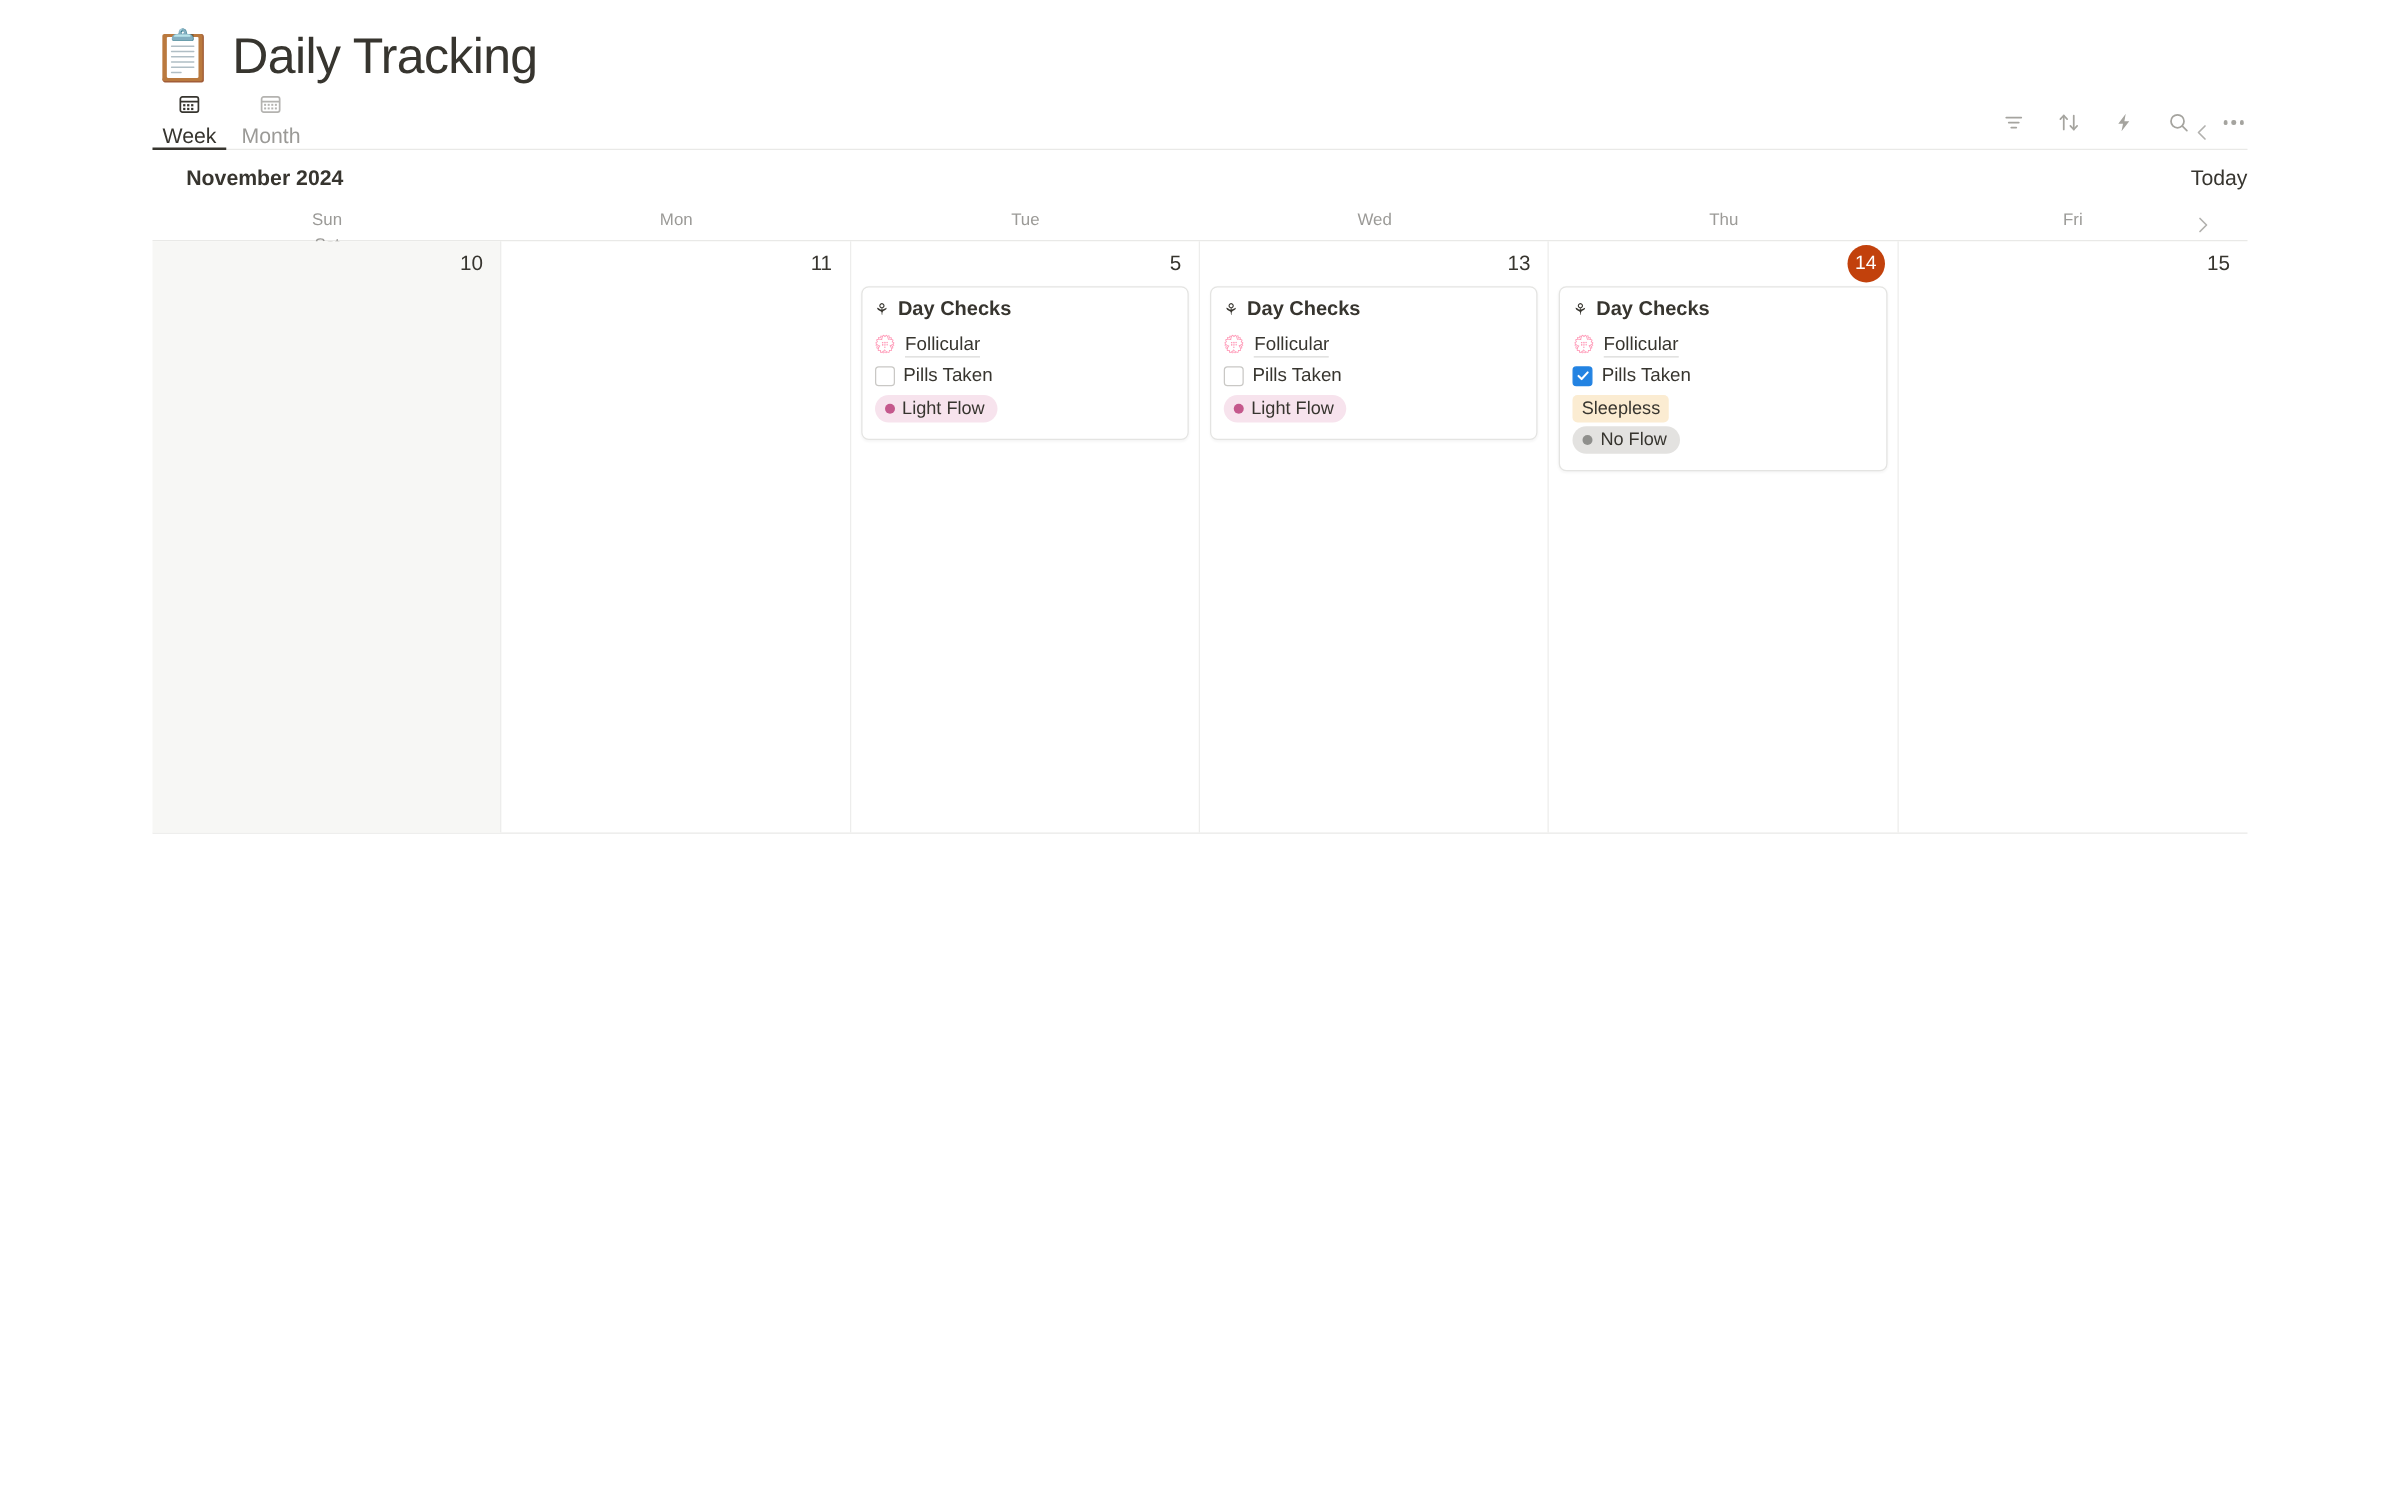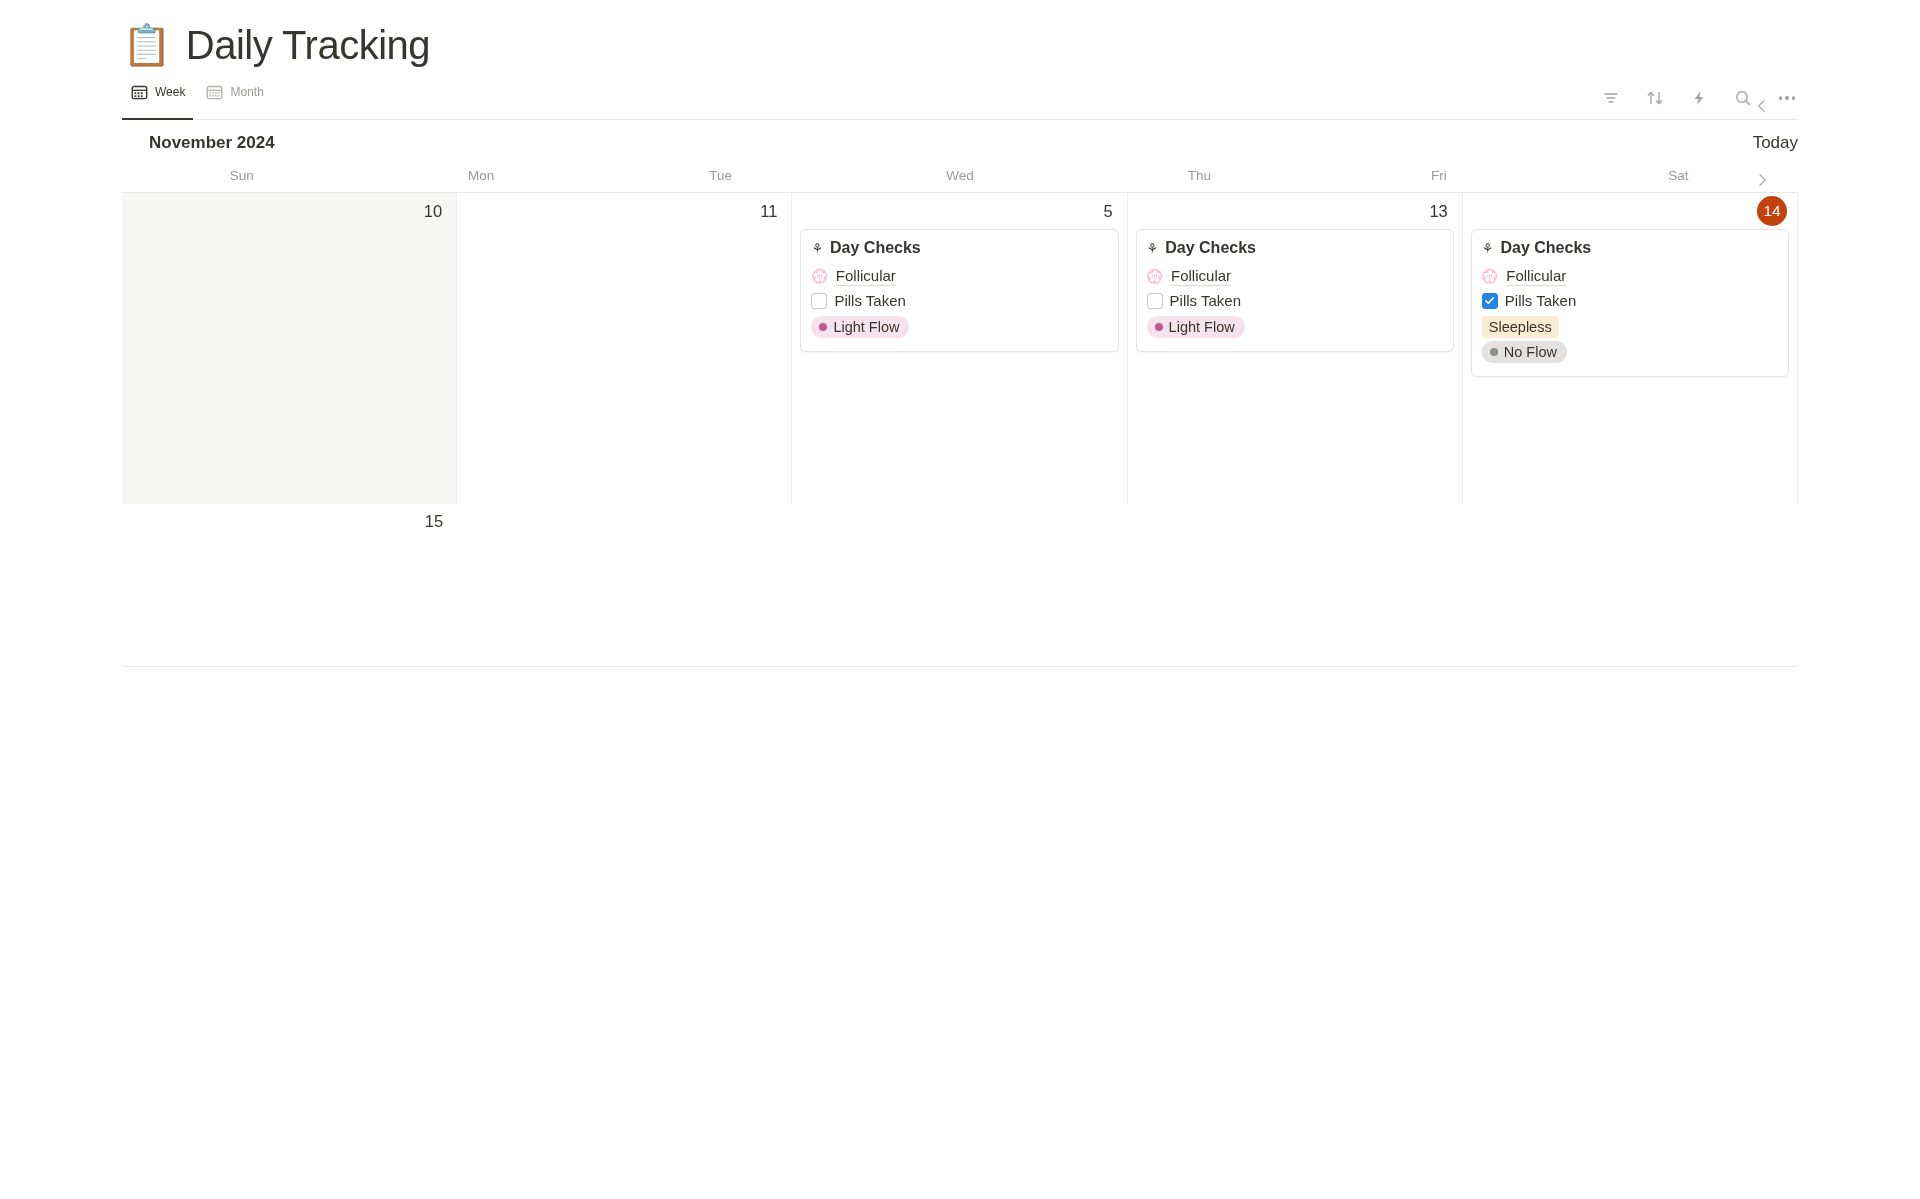--- a/index.html
+++ b/index.html
@@ -56,25 +56,26 @@
     align-items: flex-end;
     gap: 4px;
     height: 44px;
   }
   .tab {
     display: flex;
     align-items: center;
     gap: 7px;
     height: 44px;
     padding: 0 8px 10px 8px;
-    font-size: 12px;
+    font-size: 17px;
     color: #9b9a97;
     cursor: pointer;
     position: relative;
     white-space: nowrap;
+    flex-direction: column;
   }
   .tab.active { color: #37352f; font-weight: 500; }
   .tab.active::after {
     content: "";
     position: absolute;
     left: 0; right: 0; bottom: -1px;
     height: 2px;
     background: #37352f;
   }
   .tab-icon { width: 18px; height: 18px; display: inline-flex; align-items: center; justify-content: center; }
@@ -127,35 +128,35 @@
   .nav-today {
     font-size: 17px;
     color: #37352f;
     cursor: pointer;
   }
 
   
   .weekdays {
     margin: 0 122px;
     display: grid;
-    grid-template-columns: repeat(7, 1fr);
+    grid-template-columns: repeat(6, 1fr);
     height: 26px;
   }
   .weekday {
     font-size: 13.5px;
     color: #9b9a97;
     text-align: center;
     line-height: 20px;
   }
 
   
   .grid {
     margin: 0 122px;
     display: grid;
-    grid-template-columns: repeat(5, 1fr);
+    grid-template-columns: repeat(6, 1fr);
     border-top: 1px solid #e9e9e7;
     border-bottom: 1px solid #e9e9e7;
     height: 475px;
     background: #ffffff;
   }
   .daycol {
     border-right: 1px solid #ededec;
     padding: 0;
     position: relative;
     min-width: 0;

